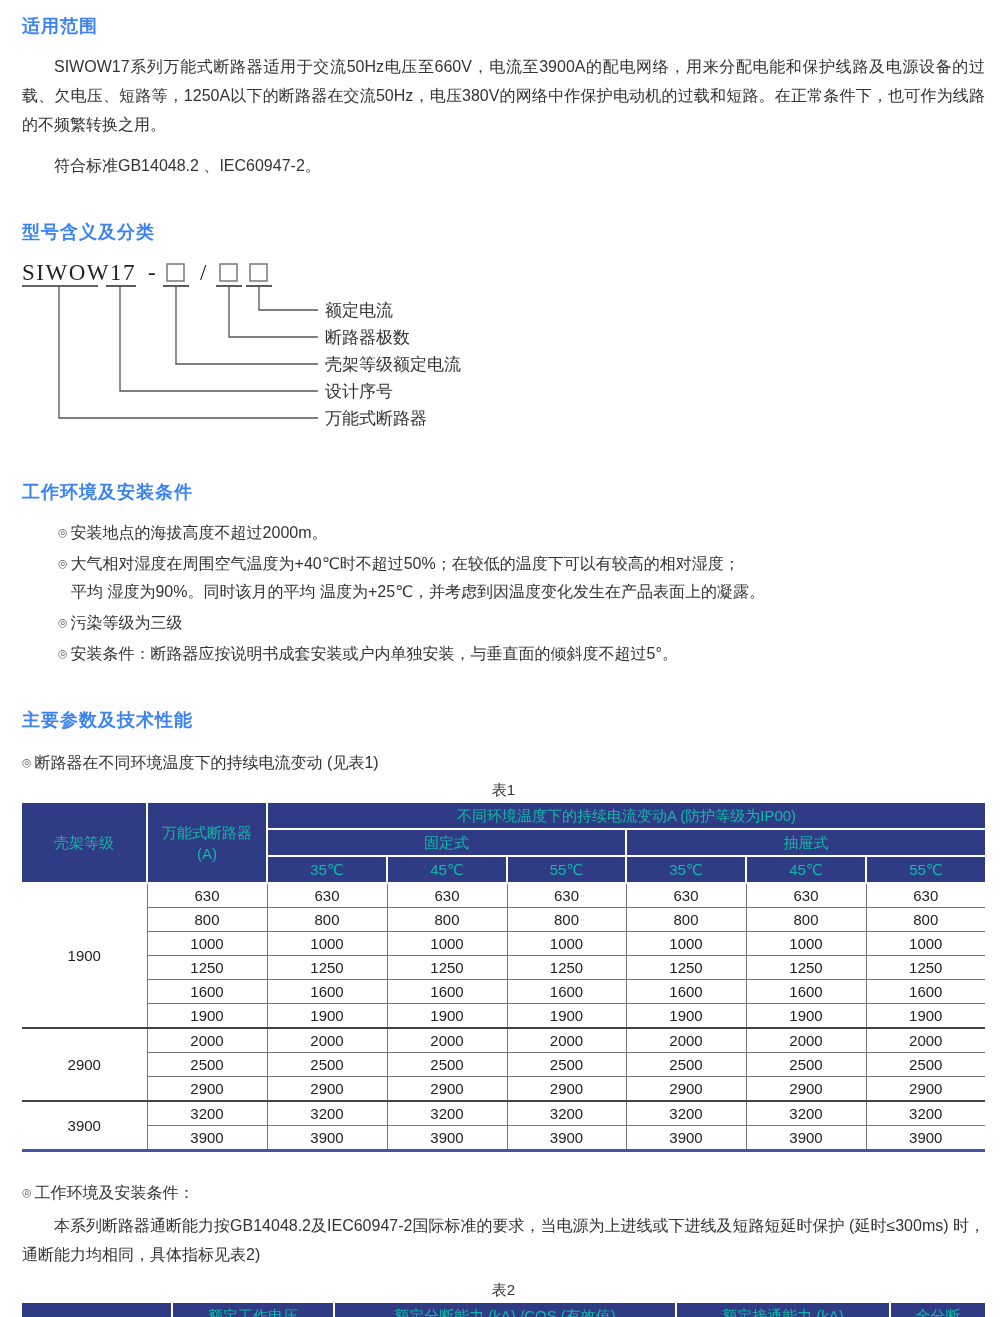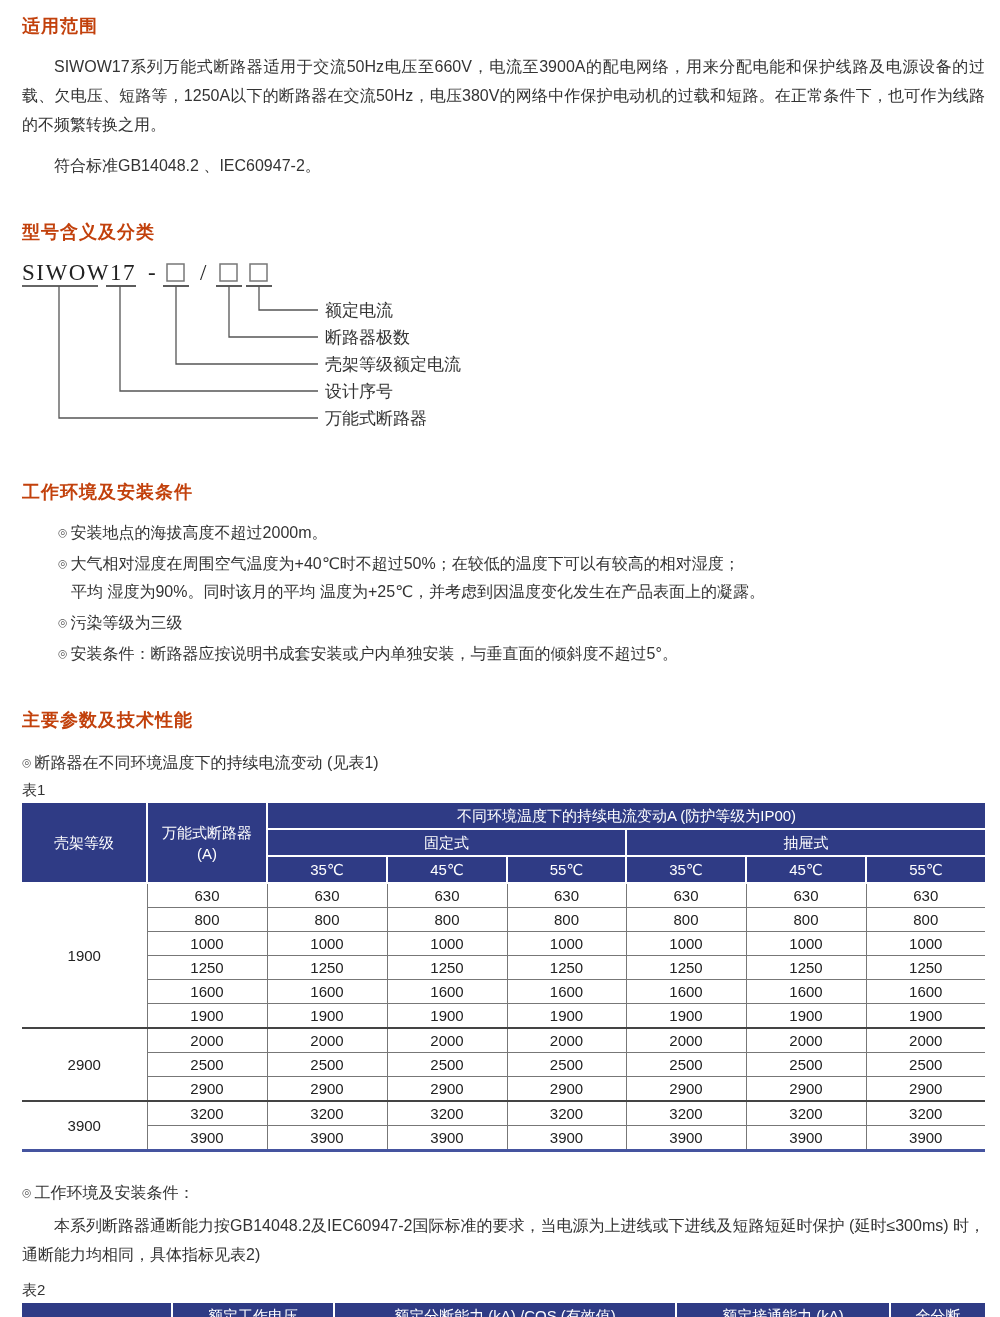--- a/index.html
+++ b/index.html
@@ -5,21 +5,21 @@
   html, body { margin:0; padding:0; background:#ffffff; }
   body {
     width:1000px;
     font-family:"Liberation Sans","DejaVu Sans",sans-serif;
     color:#333;
     font-size:16px;
   }
   .page { padding:14px 15px 10px 22px; width:963px; }
 
   .sec-heading {
-    color:#c2410c;
+    color:#3b82f6;
     font-size:18px;
     font-weight:bold;
     margin:0;
     letter-spacing:1px;
   }
   .body-text {
     line-height:29px;
     text-align:justify;
     margin:14px 0 0 0;
   }
@@ -49,31 +49,31 @@
     font-size:11px;
     color:#555;
     margin-right:3px;
     vertical-align:2px;
   }
   .cont-line { padding-left:13px; line-height:28px; }
 
   .note-line { margin-top:16px; line-height:28px; }
 
   .tbl-caption {
-    text-align:left;
+    text-align:center;
     font-size:15px;
     color:#333;
     margin:4px 0 3px 0;
   }
 
   
   table { border-collapse:collapse; table-layout:fixed; width:963px; }
   thead th {
     background:#2f3b85;
-    color:#ffffff;
+    color:#14b8a6;
     font-weight:normal;
     font-size:15px;
     border:2px solid #ffffff;
     padding:2px 2px;
     text-align:center;
     vertical-align:middle;
     line-height:21px;
   }
   thead tr:first-child th { border-top:none; }
   thead th:first-child { border-left:none; }

